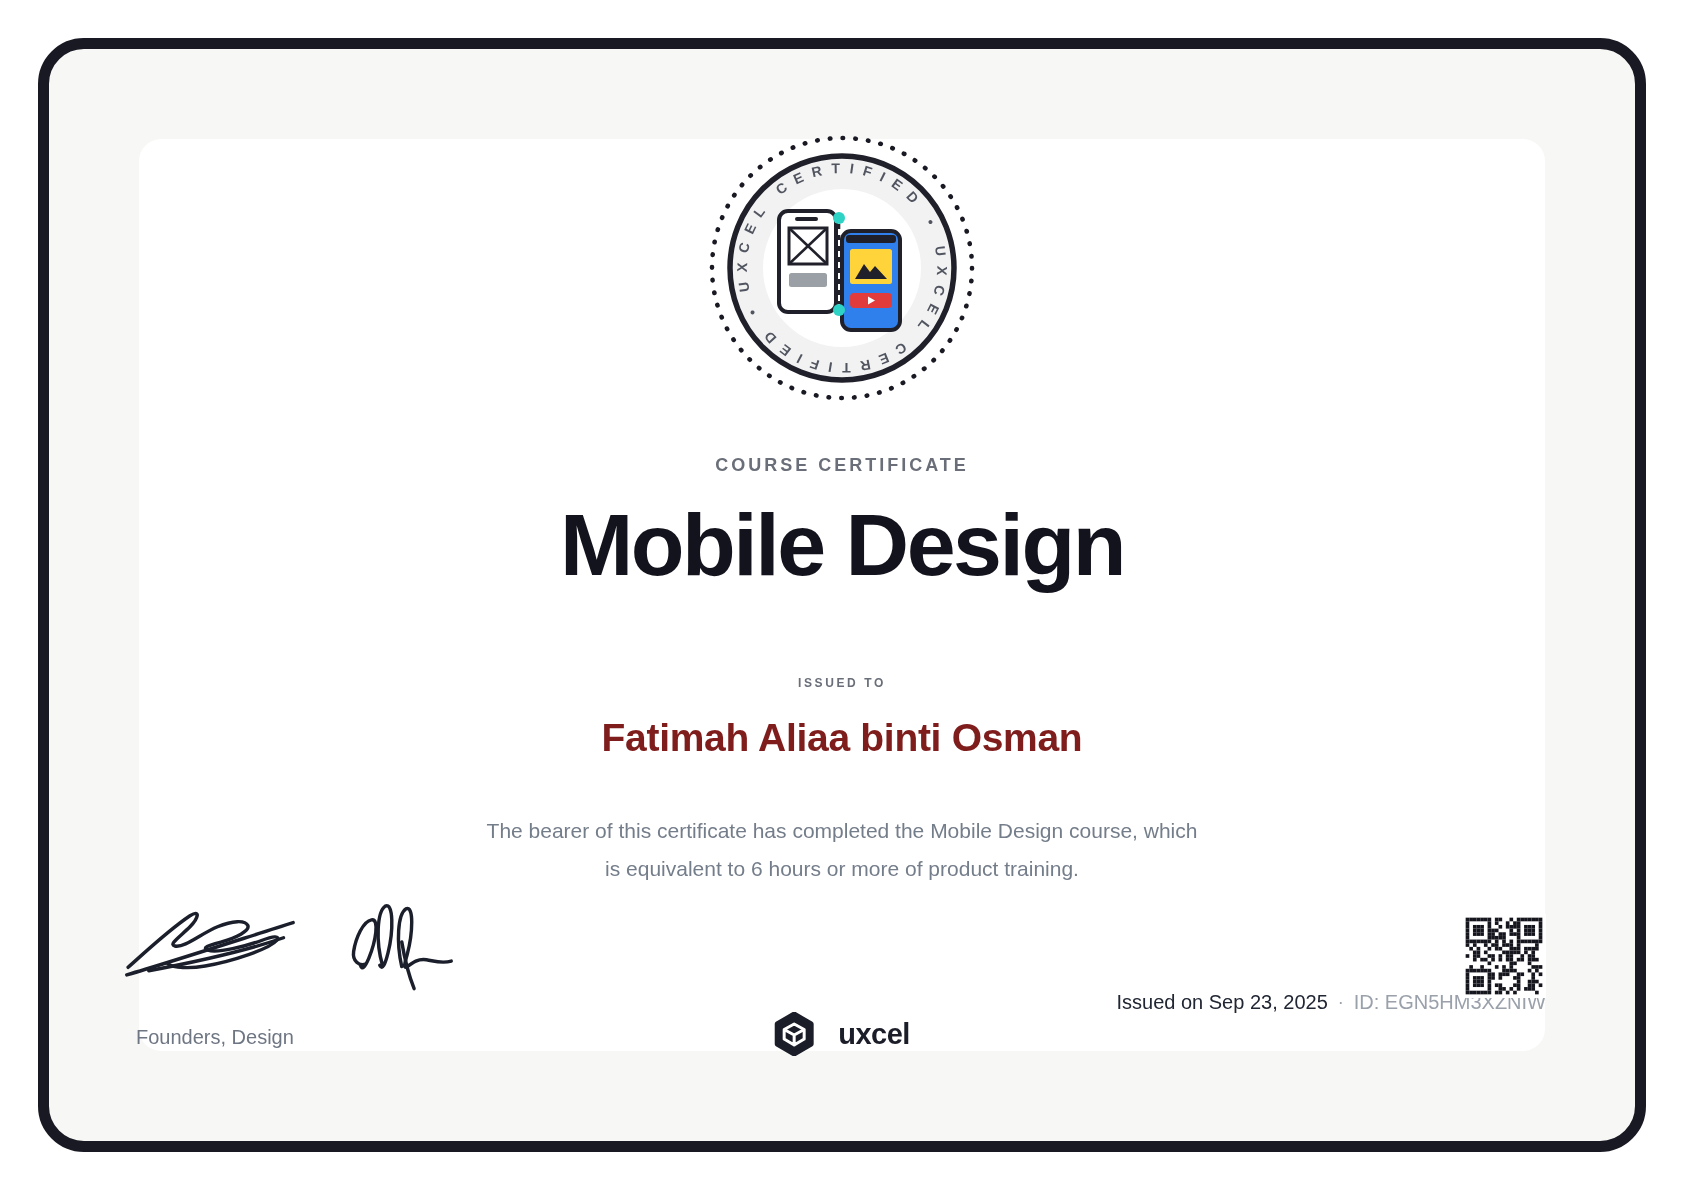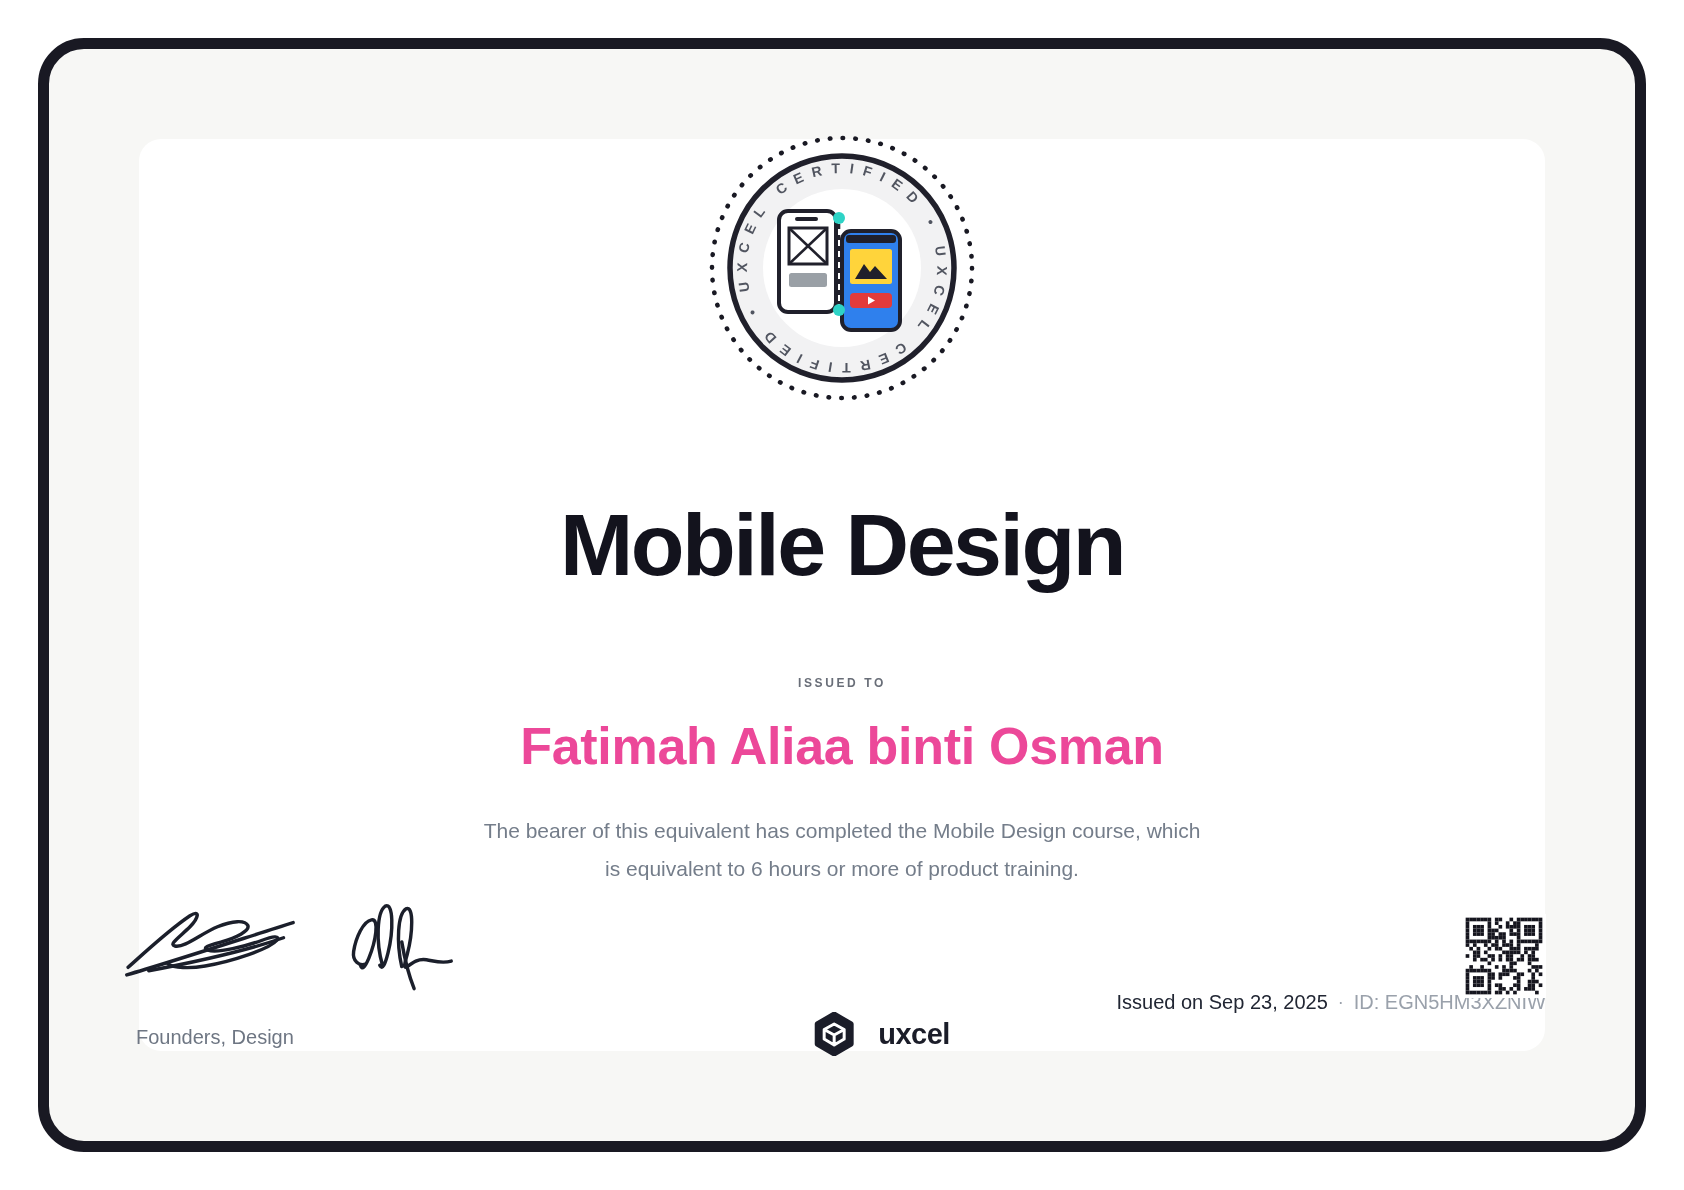--- a/index.html
+++ b/index.html
@@ -9,27 +9,27 @@
   .panel{position:absolute;inset:90px;background:#ffffff;border-radius:22px;}
   .content{position:absolute;inset:0;}
   .badge-wrap{position:absolute;left:702px;top:128px;width:280px;height:280px;}
   .kicker{position:absolute;left:0;right:0;top:455px;text-align:center;
           font-size:18px;font-weight:bold;letter-spacing:3px;color:#696e78;}
   .title{position:absolute;left:0;right:0;top:488px;text-align:center;
          font-size:88px;font-weight:bold;letter-spacing:-2.5px;color:#13131d;line-height:1.3;}
   .issued-to{position:absolute;left:0;right:0;top:676px;text-align:center;
              font-size:12px;font-weight:bold;letter-spacing:2.6px;color:#696e78;}
   .recipient{position:absolute;left:0;right:0;top:716px;text-align:center;
-             font-size:52px;font-weight:bold;color:#ec4899;letter-spacing:-0.3px;}
+             font-size:39px;font-weight:bold;color:#7f1d1d;letter-spacing:-0.3px;}
   .desc{position:absolute;left:0;right:0;top:812px;text-align:center;
         font-size:21px;color:#747d8a;line-height:38px;}
   .signatures{position:absolute;left:124px;top:900px;}
   .founders{position:absolute;left:136px;top:1026px;font-size:20px;color:#6e7683;}
   .brand{position:absolute;left:50%;top:1012px;transform:translateX(-50%);
-         display:flex;align-items:center;gap:24px;margin-left:40px;}
+         display:flex;align-items:center;gap:24px;}
   .brand-word{font-size:29px;font-weight:bold;color:#1b1d29;letter-spacing:-0.5px;}
   .issue-line{position:absolute;right:138px;top:991px;font-size:20px;color:#212633;
               display:flex;align-items:center;gap:10px;white-space:nowrap;}
   .issue-sep{color:#9aa1ab;font-size:18px;}
   .issue-id{color:#9aa1ab;}
   .qr{position:absolute;right:138px;top:914px;width:84px;height:84px;}
 </style>
 </head>
 <body>
 
@@ -76,25 +76,26 @@
             <path d="M26 28.5 L33 32.5 L26 36.5 Z" fill="#ffffff"></path>
           </g>
 
           <line x1="-3" y1="-44" x2="-3" y2="36" stroke="#20202b" stroke-width="2.6" stroke-dasharray="5 6"></line>
           <circle cx="-3" cy="-50" r="6" fill="#2ed3c6"></circle>
           <circle cx="-3" cy="42" r="6" fill="#2ed3c6"></circle>
         </g>
       </svg>
     </div>
 
+    <div class="kicker">COURSE CERTIFICATE</div>
     <div class="title">Mobile Design</div>
     <div class="issued-to">ISSUED TO</div>
     <div class="recipient">Fatimah Aliaa binti Osman</div>
     <div class="desc">
-      <div>The bearer of this equivalent has completed the Mobile Design course, which</div>
+      <div>The bearer of this certificate has completed the Mobile Design course, which</div>
       <div>is equivalent to 6 hours or more of product training.</div>
     </div>
 
     <div class="signatures">
       <svg width="330" height="92" viewBox="0 0 480 132" fill="none" stroke="#1b1f2b" stroke-width="5" stroke-linecap="round" stroke-linejoin="round">
         <path d="M6 97 C34 72 66 42 96 22 C112 12 108 26 96 38 C82 52 64 64 74 66 C88 69 112 48 136 38 C158 29 176 28 180 36 C184 44 162 54 142 60 C124 65 112 68 122 72 C136 77 178 66 200 58 C216 52 228 50 222 58 C212 70 158 88 118 95 C96 99 72 98 64 92"></path>
         <path d="M4 108 C66 90 170 56 246 32"></path>
         <path d="M36 102 C100 90 180 72 232 54"></path>
         <path d="M352 92 C342 96 332 88 334 74 C337 54 348 30 360 28 C372 26 366 60 356 84 C351 96 346 102 344 94"></path>
         <path d="M376 94 C366 60 368 16 380 8 C392 2 392 44 384 76 C380 92 376 102 372 94"></path>

